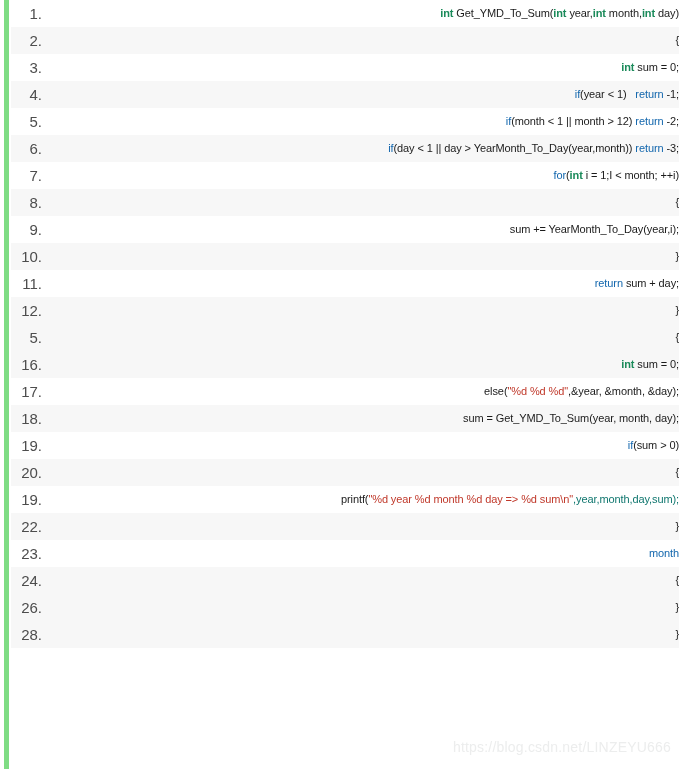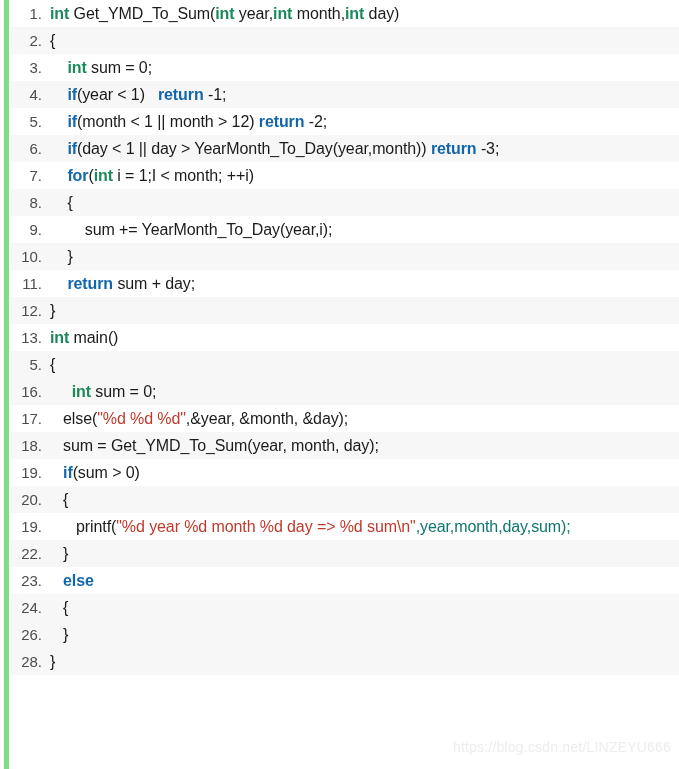--- a/index.html
+++ b/index.html
@@ -55,26 +55,27 @@
     padding-right: 8px;
     color: #4d4d4d;
     font-size: 15px;
     font-family: "Liberation Sans", sans-serif;
     user-select: none;
   }
   .line-code {
     flex: 1 1 auto;
     white-space: pre;
     font-family: "Liberation Sans", sans-serif;
-    font-size: 16px;
+    font-size: 11px;
     letter-spacing: -0.1px;
+    text-align: right;
   }
   
   .tok-kw-type { color: #1a8a5a; font-weight: bold; }
-  .tok-kw-ctrl { color: #1266ad; font-weight: bold; }
+  .tok-kw-ctrl { color: #1266ad; font-weight: normal; }
   .tok-str-red { color: #c0392b; }
   .tok-str-blue { color: #2222e8; }
   .tok-blue { color: #0f766e; }
   .tok-plain { color: #1b1b1b; }
 
   #watermark {
     position: absolute;
     right: 8px;
     bottom: 14px;
     font-size: 14px;
@@ -98,30 +99,29 @@
       <div class="code-line"><span class="line-number">3.</span><span class="line-code"><span class="tok-plain">    </span><span class="tok-kw-type">int</span><span class="tok-plain"> sum = 0;</span></span></div>
       <div class="code-line alt"><span class="line-number">4.</span><span class="line-code"><span class="tok-plain">    </span><span class="tok-kw-ctrl">if</span><span class="tok-plain">(year &lt; 1)   </span><span class="tok-kw-ctrl">return</span><span class="tok-plain"> -1;</span></span></div>
       <div class="code-line"><span class="line-number">5.</span><span class="line-code"><span class="tok-plain">    </span><span class="tok-kw-ctrl">if</span><span class="tok-plain">(month &lt; 1 || month &gt; 12) </span><span class="tok-kw-ctrl">return</span><span class="tok-plain"> -2;</span></span></div>
       <div class="code-line alt"><span class="line-number">6.</span><span class="line-code"><span class="tok-plain">    </span><span class="tok-kw-ctrl">if</span><span class="tok-plain">(day &lt; 1 || day &gt; YearMonth_To_Day(year,month)) </span><span class="tok-kw-ctrl">return</span><span class="tok-plain"> -3;</span></span></div>
       <div class="code-line"><span class="line-number">7.</span><span class="line-code"><span class="tok-plain">    </span><span class="tok-kw-ctrl">for</span><span class="tok-plain">(</span><span class="tok-kw-type">int</span><span class="tok-plain"> i = 1;I &lt; month; ++i)</span></span></div>
       <div class="code-line alt"><span class="line-number">8.</span><span class="line-code"><span class="tok-plain">    {</span></span></div>
       <div class="code-line"><span class="line-number">9.</span><span class="line-code"><span class="tok-plain">        sum += YearMonth_To_Day(year,i);</span></span></div>
       <div class="code-line alt"><span class="line-number">10.</span><span class="line-code"><span class="tok-plain">    }</span></span></div>
       <div class="code-line"><span class="line-number">11.</span><span class="line-code"><span class="tok-plain">    </span><span class="tok-kw-ctrl">return</span><span class="tok-plain"> sum + day;</span></span></div>
       <div class="code-line alt"><span class="line-number">12.</span><span class="line-code"><span class="tok-plain">}</span></span></div>
-      <div class="code-line"><span class="line-number">13.</span><span class="line-code"><span class="tok-kw-type">int</span><span class="tok-plain"> main()</span></span></div>
       <div class="code-line alt"><span class="line-number">5.</span><span class="line-code"><span class="tok-plain">{</span></span></div>
       <div class="code-line alt"><span class="line-number">16.</span><span class="line-code"><span class="tok-plain">     </span><span class="tok-kw-type">int</span><span class="tok-plain"> sum = 0;</span></span></div>
       <div class="code-line"><span class="line-number">17.</span><span class="line-code"><span class="tok-plain">   else(</span><span class="tok-str-red">"%d %d %d"</span><span class="tok-plain">,&amp;year, &amp;month, &amp;day);</span></span></div>
       <div class="code-line alt"><span class="line-number">18.</span><span class="line-code"><span class="tok-plain">   sum = Get_YMD_To_Sum(year, month, day);</span></span></div>
       <div class="code-line"><span class="line-number">19.</span><span class="line-code"><span class="tok-plain">   </span><span class="tok-kw-ctrl">if</span><span class="tok-plain">(sum &gt; 0)</span></span></div>
       <div class="code-line alt"><span class="line-number">20.</span><span class="line-code"><span class="tok-plain">   {</span></span></div>
       <div class="code-line"><span class="line-number">19.</span><span class="line-code"><span class="tok-plain">      printf(</span><span class="tok-str-red">"%d year %d month %d day =&gt; %d sum\n"</span><span class="tok-blue">,year,month,day,sum);</span></span></div>
       <div class="code-line alt"><span class="line-number">22.</span><span class="line-code"><span class="tok-plain">   }</span></span></div>
-      <div class="code-line"><span class="line-number">23.</span><span class="line-code"><span class="tok-plain">   </span><span class="tok-kw-ctrl">else</span></span></div>
+      <div class="code-line"><span class="line-number">23.</span><span class="line-code"><span class="tok-plain">   </span><span class="tok-kw-ctrl">month</span></span></div>
       <div class="code-line alt"><span class="line-number">24.</span><span class="line-code"><span class="tok-plain">   {</span></span></div>
       <div class="code-line alt"><span class="line-number">26.</span><span class="line-code"><span class="tok-plain">   }</span></span></div>
       <div class="code-line alt"><span class="line-number">28.</span><span class="line-code"><span class="tok-plain">}</span></span></div>
     </div>
 
   <div id="watermark">https://blog.csdn.net/LINZEYU666</div>
 
 </div>
 
 </body></html>

